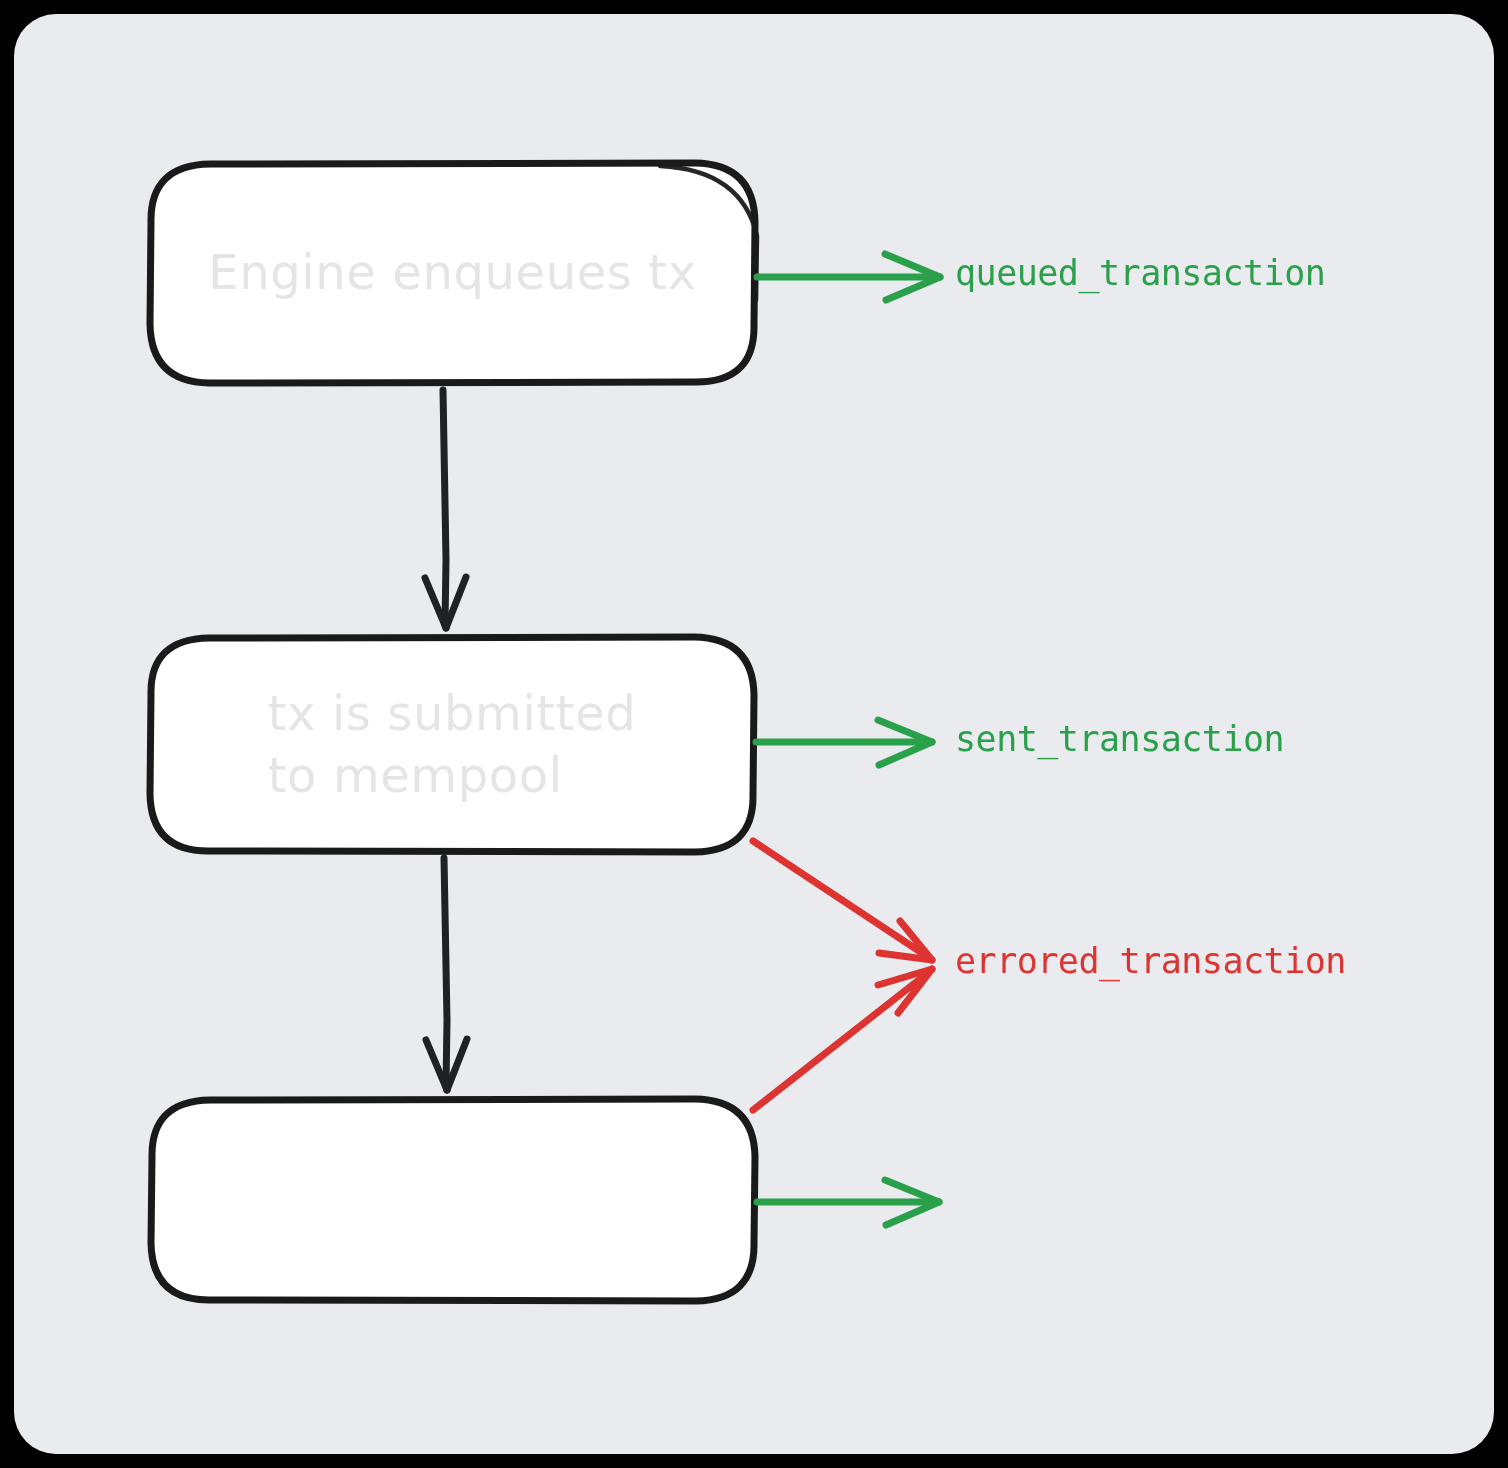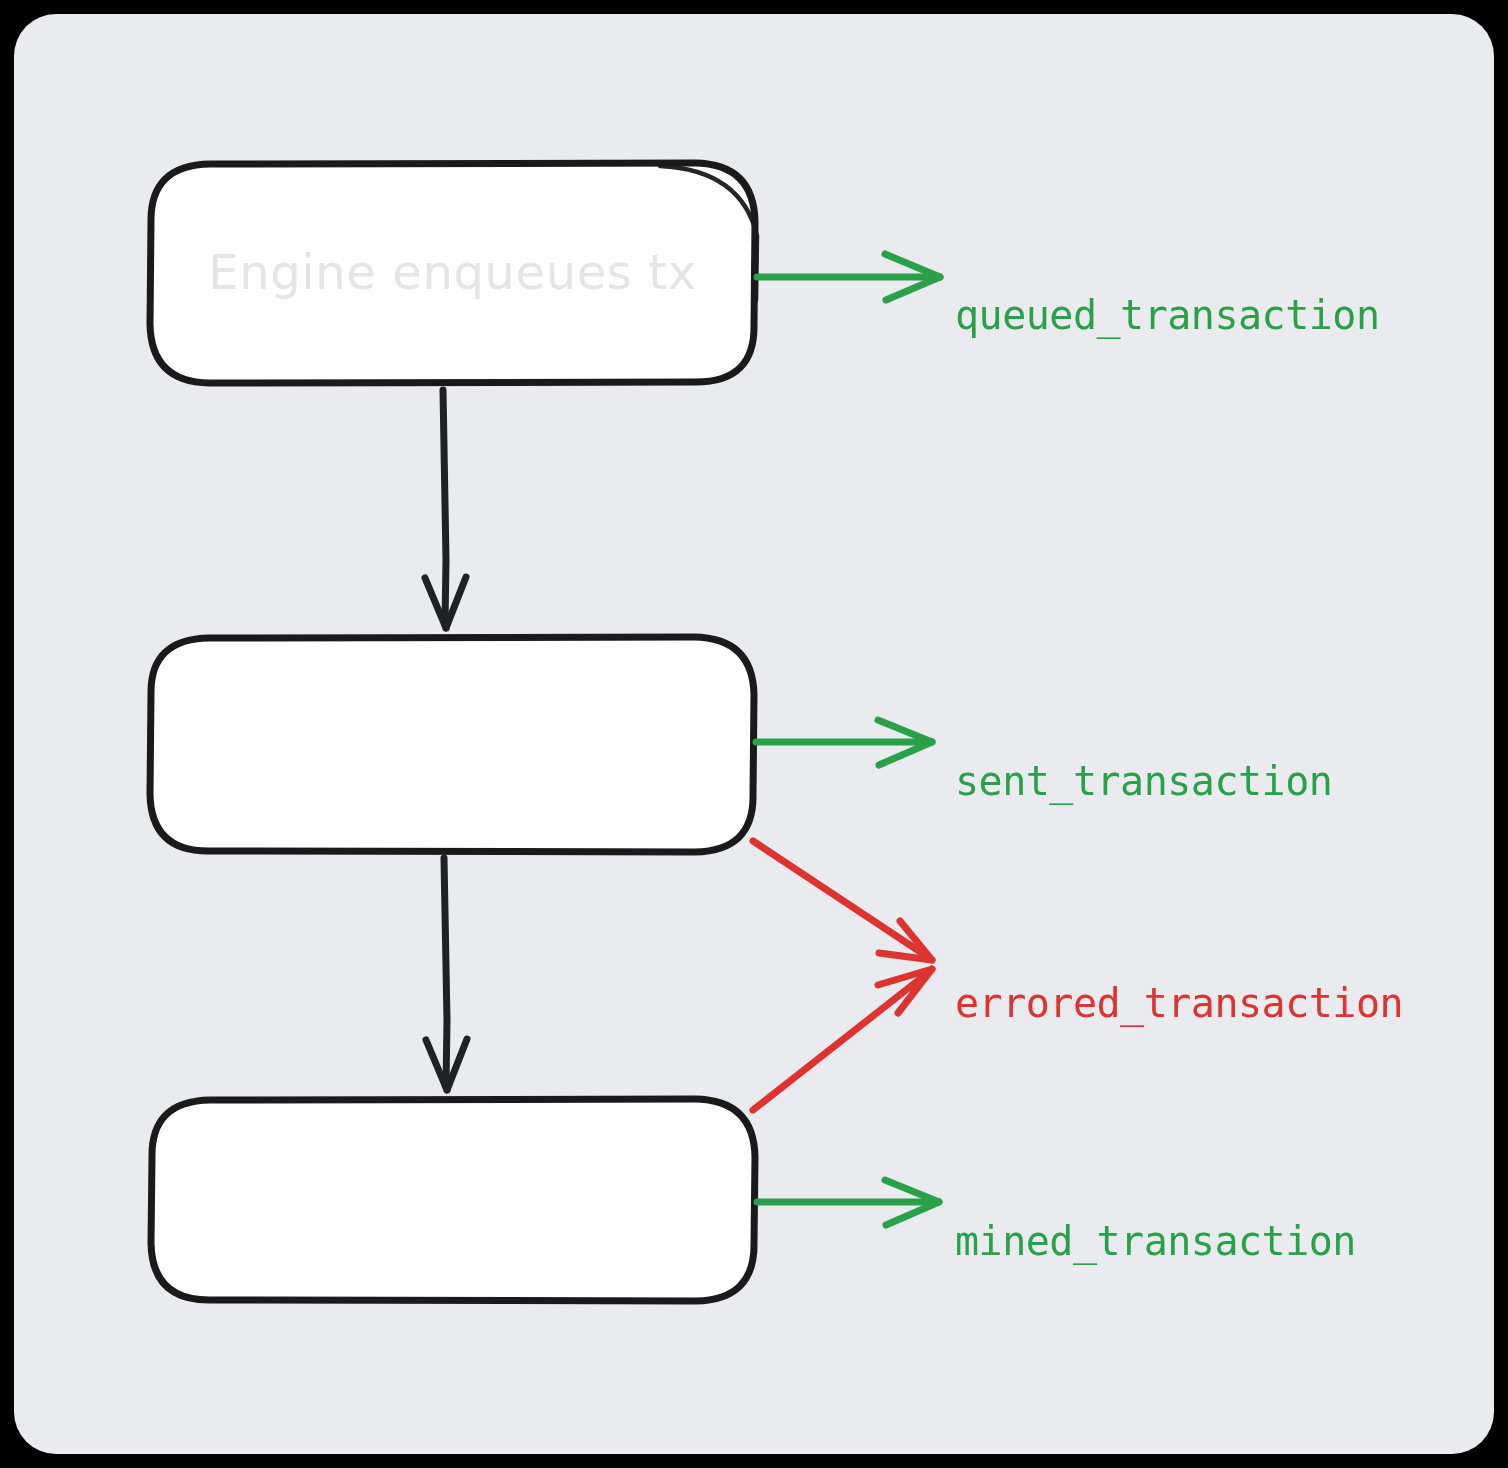--- a/index.html
+++ b/index.html
@@ -49,24 +49,23 @@
     font-size: 48px;
     letter-spacing: 0.6px;
     line-height: 1.28;
     pointer-events: none;
     white-space: pre-line;
   }
 
   .event-label {
     position: absolute;
     font-family: "DejaVu Sans Mono", monospace;
-    font-size: 40px;
+    font-size: 35px;
     letter-spacing: -0.5px;
     white-space: nowrap;
-    margin-top: 39px;
   }
   .event-label.green { color: #2ba04a; }
   .event-label.red   { color: #dd3331; text-align: center; }
 </style>
 </head>
 <body>
 
 <div id="diagram-root">
 
   <div id="panel"></div>
@@ -124,23 +123,24 @@
 
     <g>
       <path d="M 757,1202 L 937,1202" fill="none" stroke="#2ba04a" stroke-width="7" stroke-linecap="round"></path>
       <path d="M 885,1180 L 939,1202" fill="none" stroke="#2ba04a" stroke-width="7" stroke-linecap="round"></path>
       <path d="M 886,1225 L 939,1202" fill="none" stroke="#2ba04a" stroke-width="7" stroke-linecap="round"></path>
     </g>
   </svg>
 
   <div class="node-label" style="left:150px; top:163px; width:605px; height:220px;">Engine enqueues tx</div>
 
+  <div class="node-label" style="left:150px; top:637px; width:604px; height:215px;">tx is submitted
+to mempool</div>
 
 
   <div class="event-label green" style="left:955px; top:253px;">queued_transaction</div>
 
   <div class="event-label green" style="left:955px; top:719px;">sent_transaction</div>
 
   <div class="event-label red" style="left:955px; top:941px;">errored_transaction</div>
 
-  <div class="event-label green" style="left:955px; top:1179px;">mined_transaction</div>
 
 </div>
 
 </body></html>

